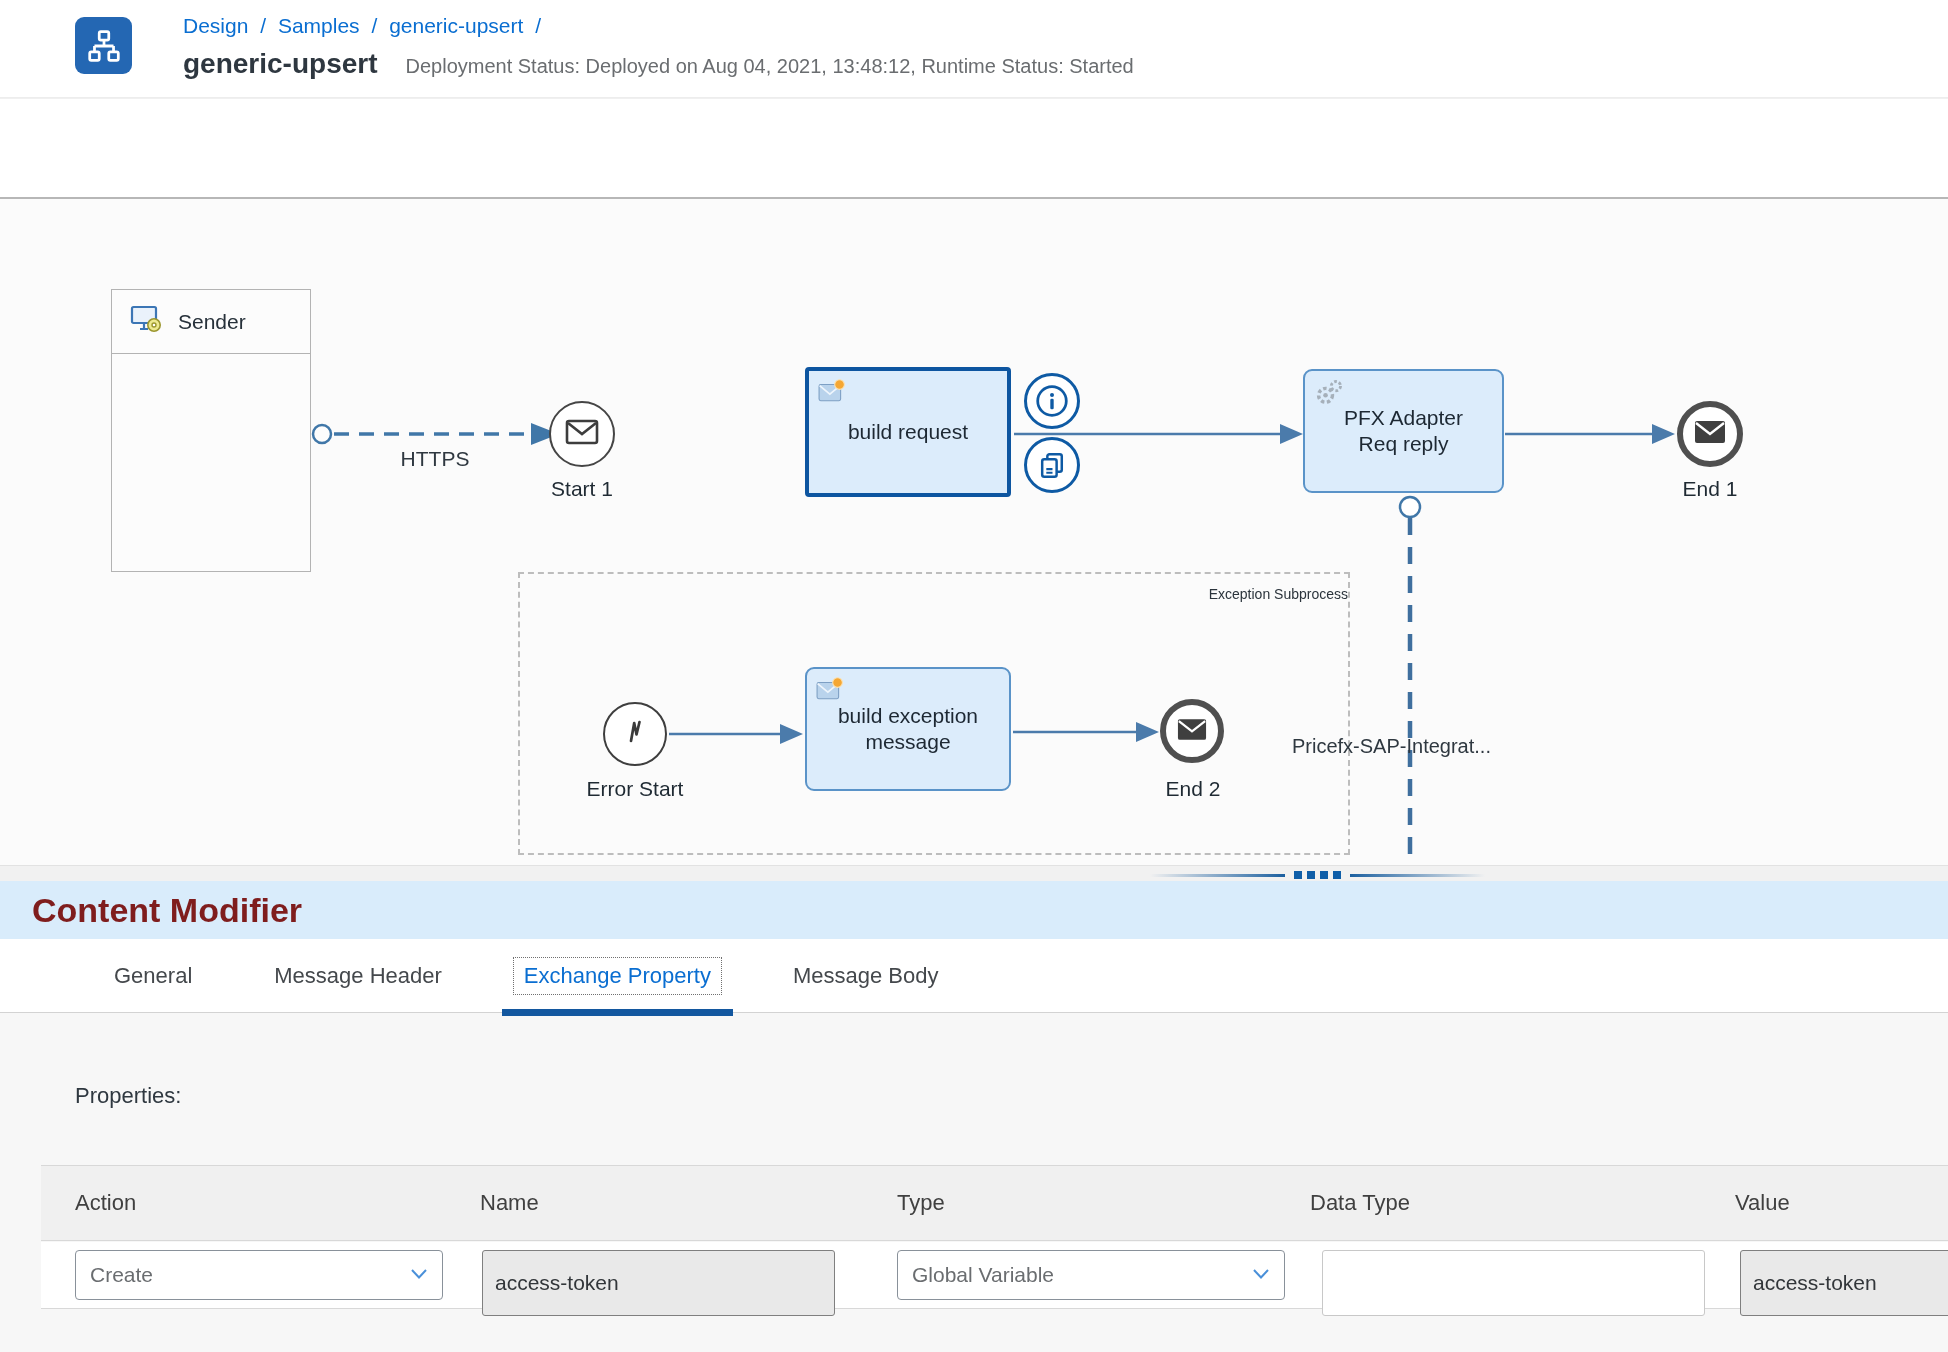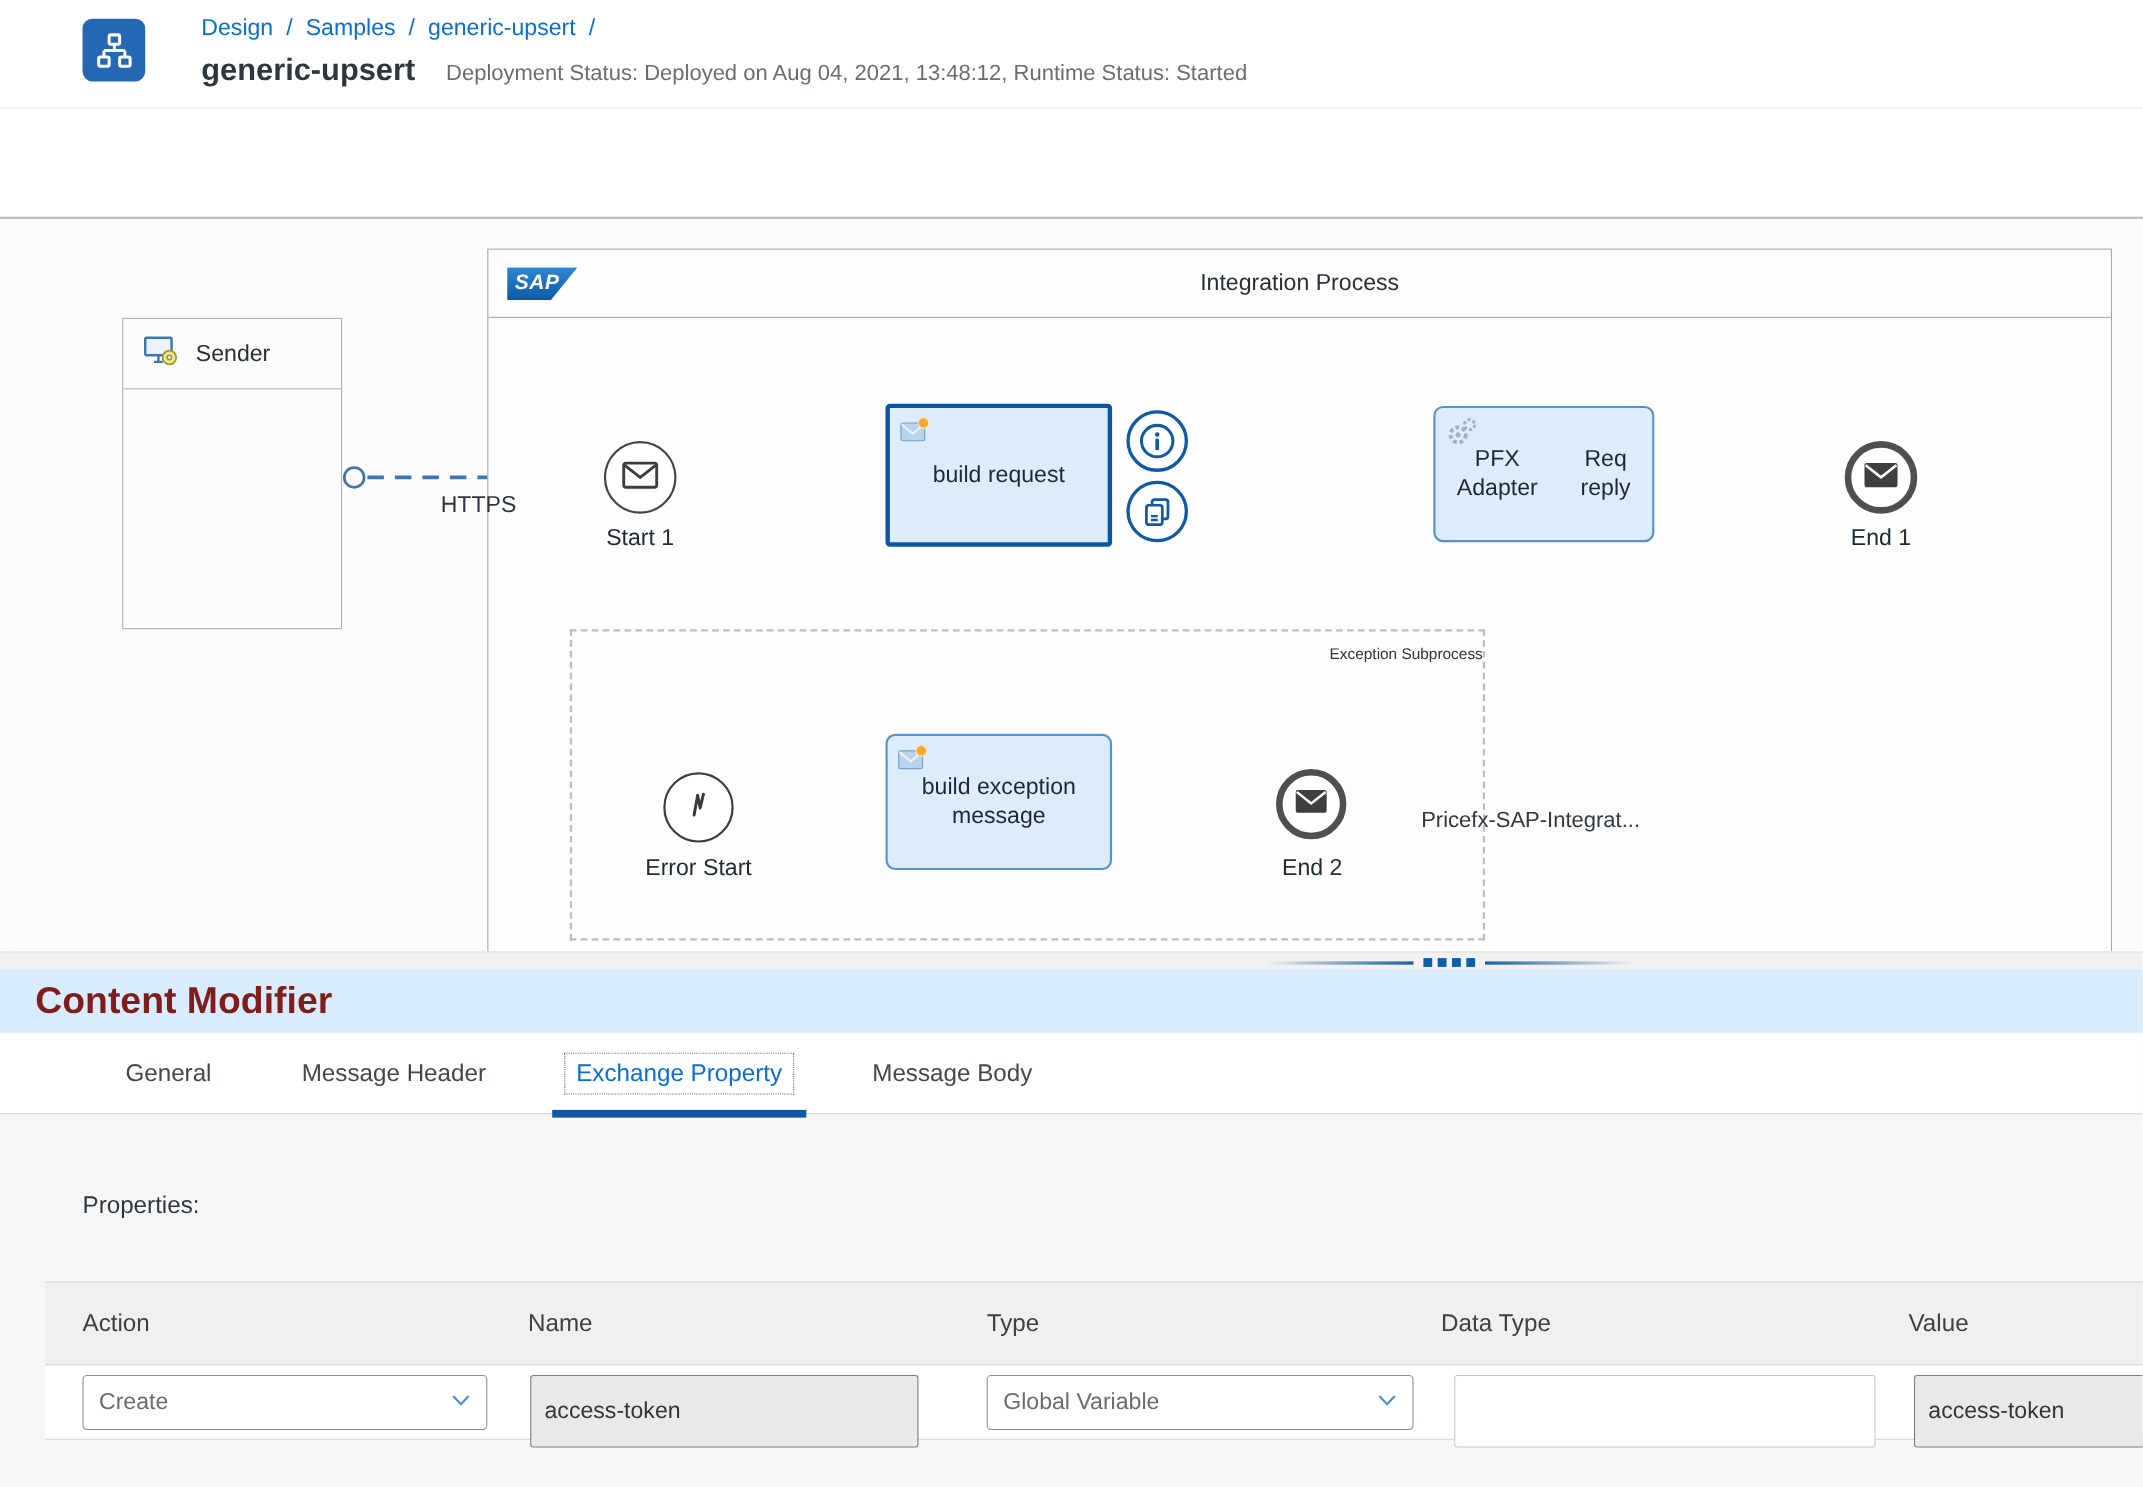--- a/index.html
+++ b/index.html
@@ -254,26 +254,20 @@
               <rect x="2" y="3" width="24" height="16" rx="1.5" fill="#eaf2fb" stroke="#3c76b5" stroke-width="2.2"></rect>
               <path d="M10 25h8 M14 19v6" stroke="#3c76b5" stroke-width="2.2" fill="none"></path>
               <circle cx="24" cy="21" r="6.2" fill="#ede98f" stroke="#9b962f" stroke-width="1.6"></circle>
               <circle cx="24" cy="21" r="2" fill="#fff" stroke="#9b962f" stroke-width="1.4"></circle>
             </svg>
         </span>
         <span>Sender</span>
       </div>
     </div>
 
-    <div class="pool">
-      <div class="pool-head">
-        <div class="sap-logo">SAP</div>
-        <div class="pool-title">Integration Process</div>
-      </div>
-    </div>
 
     <div class="flow-label" style="left:390px;top:248px;width:90px;text-align:center;">HTTPS</div>
 
     <div class="event start" style="left:549px;top:202px;">
       <span>
         <svg width="34" height="26" viewBox="0 0 34 26">
             <rect x="2" y="2" width="30" height="22" rx="2" fill="#fff" stroke="#3d3d3d" stroke-width="2.6"></rect>
             <path d="M3 4 L17 15 L31 4" fill="none" stroke="#3d3d3d" stroke-width="2.6"></path>
           </svg>
       </span>
@@ -299,21 +293,21 @@
         </svg>
     </div>
     <div class="circle-btn" style="left:1024px;top:238px;">
       <svg width="33" height="33" viewBox="0 0 32 32">
           <rect x="11" y="5" width="14" height="17" rx="2" fill="#fff" stroke="#0e5aa4" stroke-width="2.4"></rect>
           <rect x="6" y="10" width="14" height="17" rx="2" fill="#fff" stroke="#0e5aa4" stroke-width="2.4"></rect>
           <path d="M10 19.5h6 M10 23h6" stroke="#0e5aa4" stroke-width="2" fill="none"></path>
         </svg>
     </div>
 
-    <div class="task normal" style="left:1303px;top:170px;width:201px;height:124px;flex-direction:row;">
+    <div class="task normal" style="left:1303px;top:170px;width:201px;height:124px;flex-direction:column;">
       <span class="corner-icon">
         <svg width="30" height="28" viewBox="0 0 26 24">
             <circle cx="10" cy="14" r="6" fill="none" stroke="#a6b0ba" stroke-width="3" stroke-dasharray="3 2.2"></circle>
             <circle cx="10" cy="14" r="2" fill="#a6b0ba"></circle>
             <circle cx="19" cy="6" r="4" fill="none" stroke="#a6b0ba" stroke-width="2.5" stroke-dasharray="2.4 1.8"></circle>
           </svg>
       </span>
       <span>PFX Adapter</span>
       <span>Req reply</span>
     </div>

